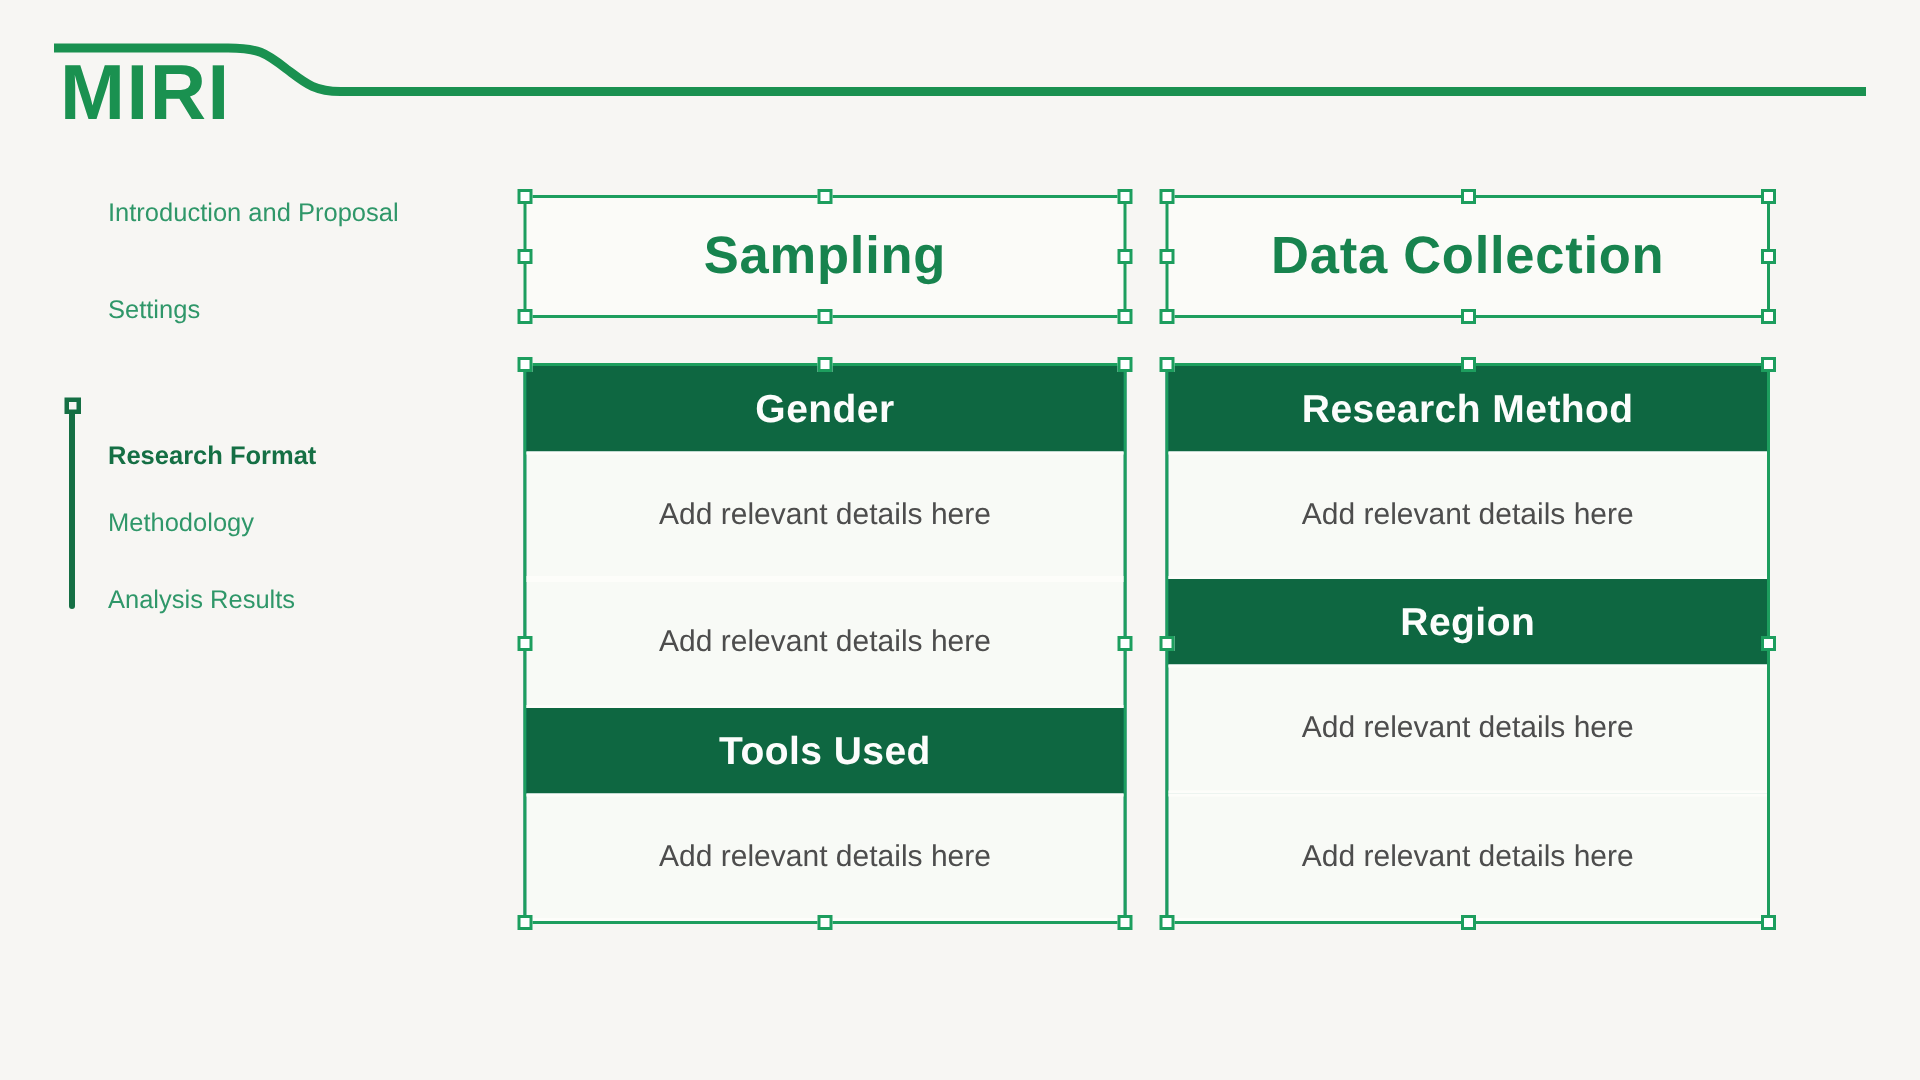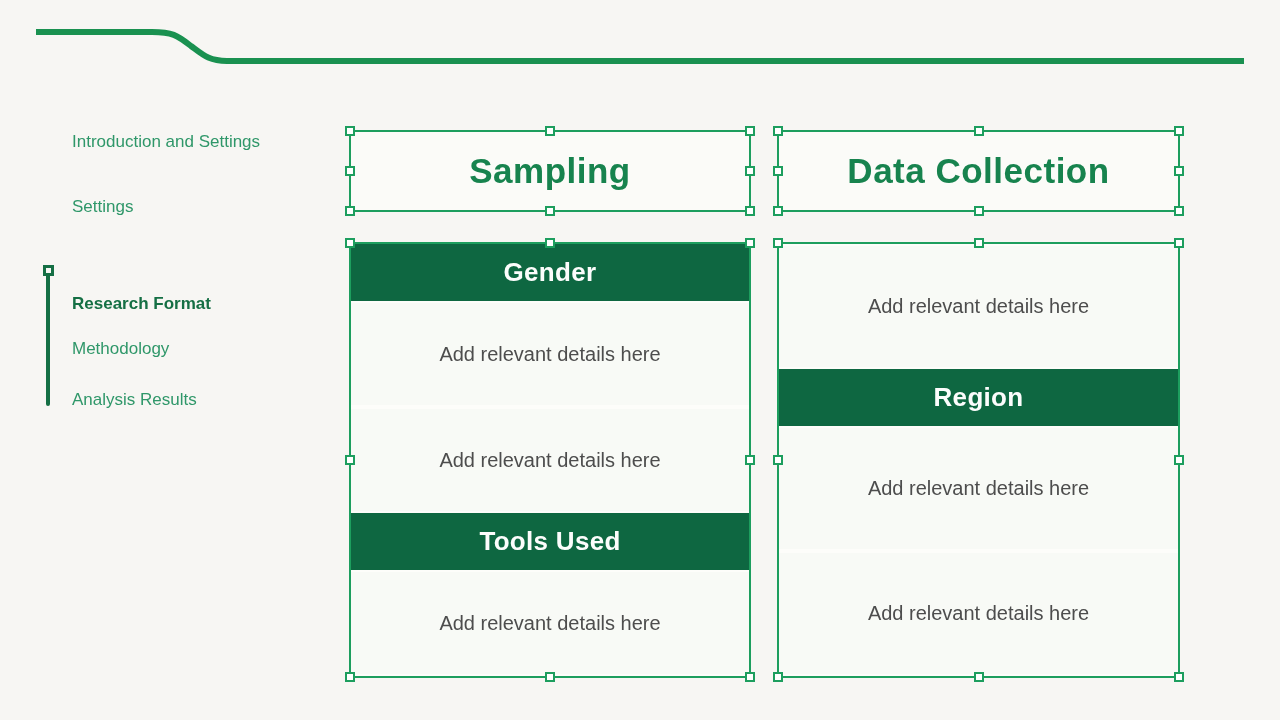--- a/index.html
+++ b/index.html
@@ -25,21 +25,21 @@
   .col { position:absolute; top:16px; height:720px;padding-left:28px; }
   .col-left  { left:349px; width:402px; }
   .col-right { left:777px; width:403px; }
 
   .selected { border:2px solid #1d9e5e; }
 
   .title-box { position:absolute; left:0; right:0; top:114px; height:82px;
                background:#fbfbf8; display:flex; align-items:center; justify-content:center; }
   .title-box .title-text { font-size:35px; font-weight:bold; color:#17834e; letter-spacing:0.5px; }
 
-  .dtable { position:absolute; left:0; right:0; top:226px; height:436px;
+  .dtable { position:absolute; left:0; right:0; top:226px; height:374px;
             display:flex; flex-direction:column; background:#0f766e; }
   .trow { display:flex; align-items:center; justify-content:center; text-align:center; }
   .trow.th { flex:none; height:57px; background:#0e6741; color:#fcfdfc;
              font-size:26px; font-weight:600; letter-spacing:0.3px; }
   .trow.td { flex:1; background:#f8faf6; color:#4d4d4d; font-size:20px;
              border-top:2px solid #fdfdfa; border-bottom:2px solid #fdfdfa; }
   .trow.td:last-child { border-bottom:none; }
 
   
   .handle { position:absolute; width:10px; height:10px; background:#ffffff;
@@ -54,23 +54,24 @@
   .h-br { right:-6px; bottom:-6px; }
 </style>
 </head>
 <body>
 
 <div class="stage">
 
   <svg class="logo-line-svg" viewBox="0 0 1280 95" xmlns="http://www.w3.org/2000/svg">
     <path d="M36 32 H152 C172 32 177 35 191 46 C203 55 209 61 227 61 H1244" fill="none" stroke="#1a9150" stroke-width="6" stroke-linejoin="round"></path>
   </svg>
+  <div class="logo-text">MIRI</div>
 
   <div>
-    <div class="nav-item" style="top:133px">Introduction and Settings</div>
+    <div class="nav-item" style="top:133px">Introduction and Proposal</div>
     <div class="nav-item" style="top:198px">Settings</div>
     <div class="nav-item active" style="top:262px">Research Format</div>
     <div class="nav-item" style="top:340px">Methodology</div>
     <div class="nav-item" style="top:391px">Analysis Results</div>
     <div class="nav-marker"></div>
     <div class="nav-rail"></div>
   </div>
 
   <div class="col col-left">
     <div class="title-box selected">
@@ -107,20 +108,21 @@
       <span class="handle h-tl"></span>
       <span class="handle h-tm"></span>
       <span class="handle h-tr"></span>
       <span class="handle h-ml"></span>
       <span class="handle h-mr"></span>
       <span class="handle h-bl"></span>
       <span class="handle h-bm"></span>
       <span class="handle h-br"></span>
     </div>
     <div class="dtable selected">
+      <div class="trow th">Research Method</div>
       <div class="trow td">Add relevant details here</div>
       <div class="trow th">Region</div>
       <div class="trow td">Add relevant details here</div>
       <div class="trow td">Add relevant details here</div>
       <span class="handle h-tl"></span>
       <span class="handle h-tm"></span>
       <span class="handle h-tr"></span>
       <span class="handle h-ml"></span>
       <span class="handle h-mr"></span>
       <span class="handle h-bl"></span>

